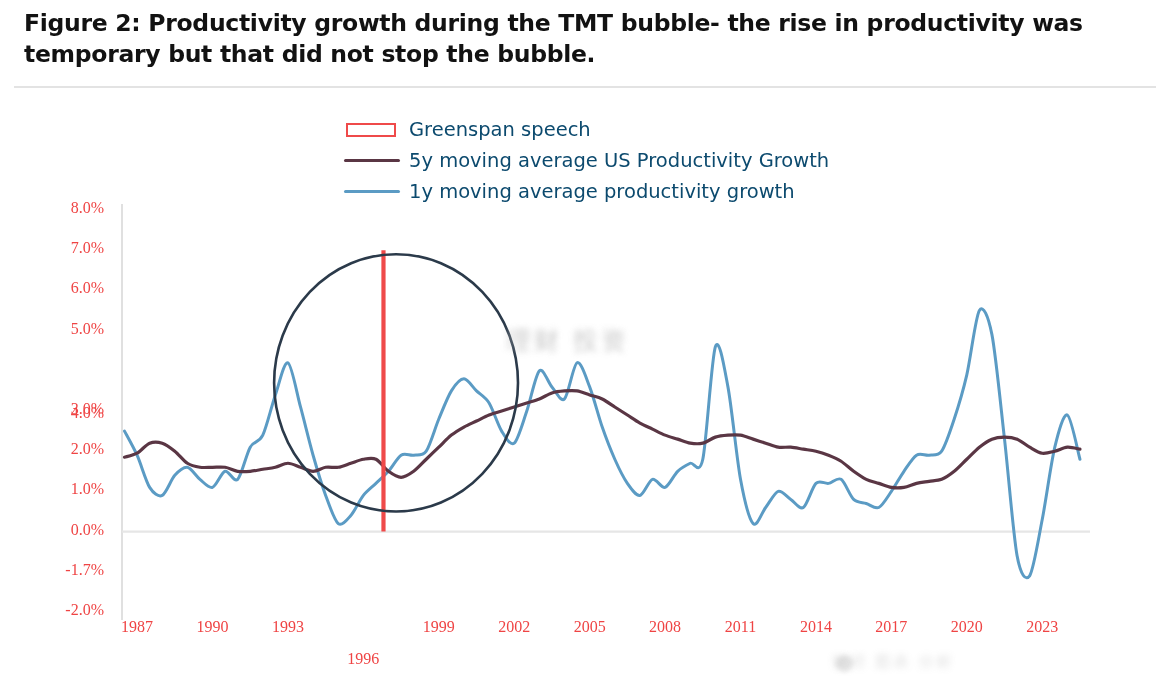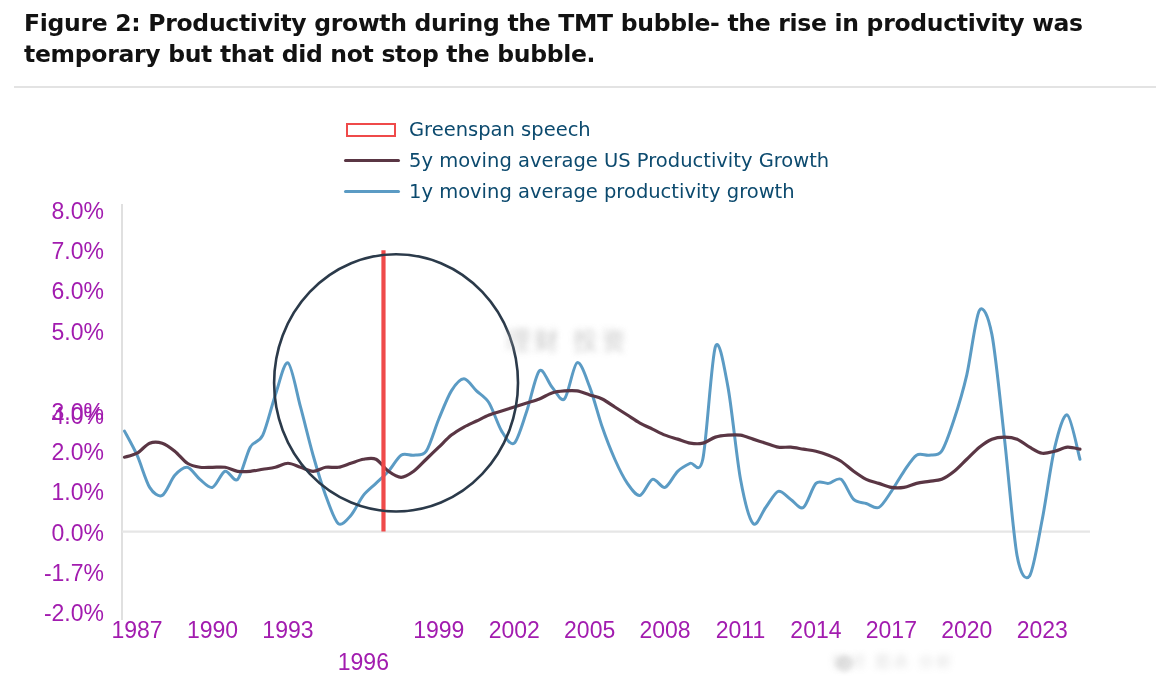--- a/index.html
+++ b/index.html
@@ -103,23 +103,23 @@
     font-family: "DejaVu Sans", sans-serif;
     font-size: 19.5px;
     color: #0c4a6e;
     white-space: nowrap;
     line-height: 1;
   }
 
   
   .tick-label {
     position: absolute;
-    font-family: Liberation Sans, sans-serif;
-    font-size: 23px;
-    color: #a21caf;
+    font-family: Liberation Serif, serif;
+    font-size: 16px;
+    color: #ef4444;
     white-space: nowrap;
     line-height: 1;
   }
   .ytick {
     text-align: right;
     width: 86px;
   }
   .xtick {
     text-align: center;
     width: 74px;

